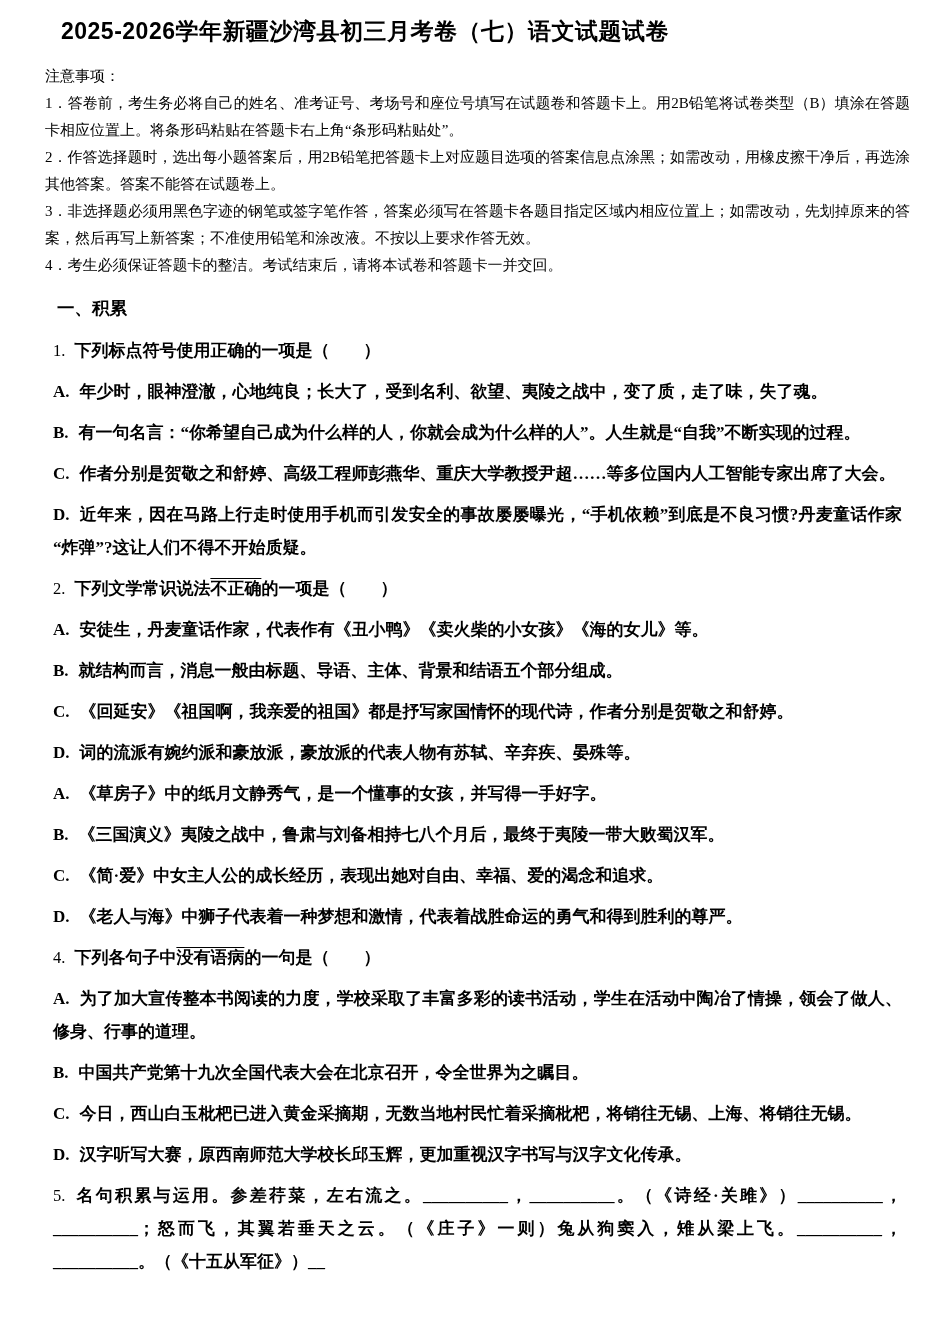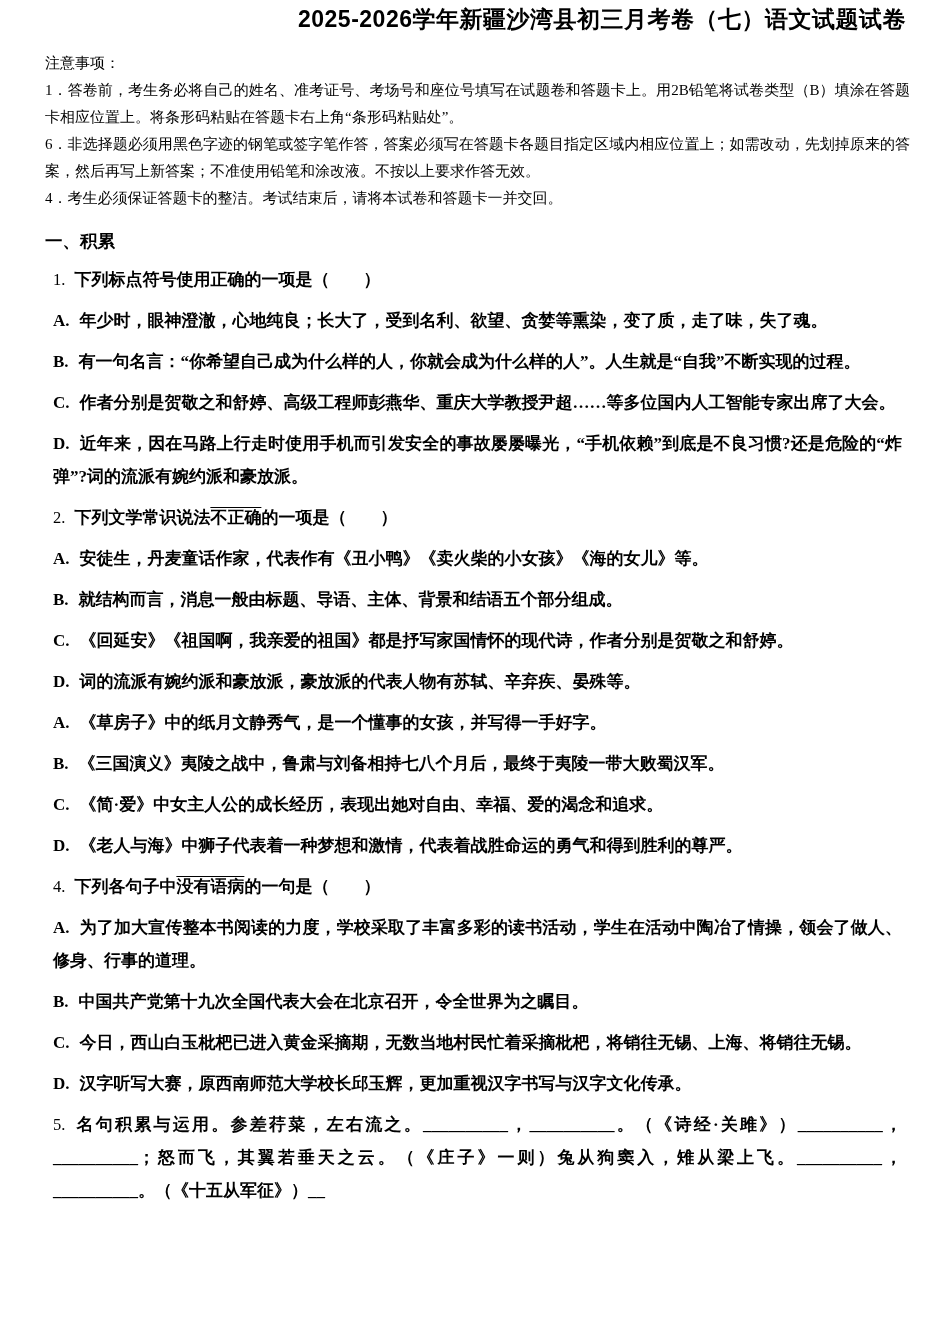--- a/index.html
+++ b/index.html
@@ -14,37 +14,37 @@
     overflow: hidden;
     font-family: "Liberation Serif", "DejaVu Serif", serif;
   }
   .page {
     box-sizing: border-box;
     width: 950px;
     height: 1344px;
     padding: 0 40px 0 45px;
   }
   .title {
-    margin: 4px;
-    text-align: right;
+    margin: 16px;
+    text-align: left;
     font-family: "Liberation Sans", "DejaVu Sans", sans-serif;
     font-size: 23px;
     font-weight: 700;
     letter-spacing: 0.5px;
   }
   .notice {
     margin-top: 15px;
     font-size: 15px;
     line-height: 27px;
     text-align: justify;
   }
   .notice p { margin: 0; }
   .section { margin-top: 15px; }
   .section-heading {
-    margin: 0;
+    margin: 12px;
     font-family: "Liberation Sans", "DejaVu Sans", sans-serif;
     font-size: 17.5px;
     font-weight: 700;
     line-height: 28px;
   }
   .stem, .option {
     margin: 8px;
     font-size: 17px;
     font-weight: 700;
     line-height: 33px;
@@ -61,32 +61,33 @@
 </head>
 <body>
 
 <div class="page">
 
   <h1 class="title">2025-2026学年新疆沙湾县初三月考卷（七）语文试题试卷</h1>
 
   <div class="notice">
     <p>注意事项：</p>
     <p>1．答卷前，考生务必将自己的姓名、准考证号、考场号和座位号填写在试题卷和答题卡上。用2B铅笔将试卷类型（B）填涂在答题卡相应位置上。将条形码粘贴在答题卡右上角“条形码粘贴处”。</p>
-    <p>6．非选择题必须用黑色字迹的钢笔或签字笔作答，答案必须写在答题卡各题目指定区域内相应位置上；如需改动，先划掉原来的答案，然后再写上新答案；不准使用铅笔和涂改液。不按以上要求作答无效。</p>
+    <p>2．作答选择题时，选出每小题答案后，用2B铅笔把答题卡上对应题目选项的答案信息点涂黑；如需改动，用橡皮擦干净后，再选涂其他答案。答案不能答在试题卷上。</p>
+    <p>3．非选择题必须用黑色字迹的钢笔或签字笔作答，答案必须写在答题卡各题目指定区域内相应位置上；如需改动，先划掉原来的答案，然后再写上新答案；不准使用铅笔和涂改液。不按以上要求作答无效。</p>
     <p>4．考生必须保证答题卡的整洁。考试结束后，请将本试卷和答题卡一并交回。</p>
   </div>
 
   <div class="section">
     <p class="section-heading">一、积累</p>
 
     <p class="stem"><span class="qnum">1.</span><span>下列标点符号使用正确的一项是（　　）</span><span class="emph"></span><span></span></p>
-    <p class="option"><span class="opt-label">A.</span><span>年少时，眼神澄澈，心地纯良；长大了，受到名利、欲望、贪婪等熏染，变了质，走了味，失了魂。</span></p>
+    <p class="option"><span class="opt-label">A.</span><span>年少时，眼神澄澈，心地纯良；长大了，受到名利、欲望、夷陵之战中，变了质，走了味，失了魂。</span></p>
     <p class="option"><span class="opt-label">B.</span><span>有一句名言：“你希望自己成为什么样的人，你就会成为什么样的人”。人生就是“自我”不断实现的过程。</span></p>
     <p class="option"><span class="opt-label">C.</span><span>作者分别是贺敬之和舒婷、高级工程师彭燕华、重庆大学教授尹超……等多位国内人工智能专家出席了大会。</span></p>
-    <p class="option"><span class="opt-label">D.</span><span>近年来，因在马路上行走时使用手机而引发安全的事故屡屡曝光，“手机依赖”到底是不良习惯?还是危险的“炸弹”?词的流派有婉约派和豪放派。</span></p>
+    <p class="option"><span class="opt-label">D.</span><span>近年来，因在马路上行走时使用手机而引发安全的事故屡屡曝光，“手机依赖”到底是不良习惯?丹麦童话作家“炸弹”?这让人们不得不开始质疑。</span></p>
 
     <p class="stem"><span class="qnum">2.</span><span>下列文学常识说法</span><span class="emph">不正确</span><span>的一项是（　　）</span></p>
     <p class="option"><span class="opt-label">A.</span><span>安徒生，丹麦童话作家，代表作有《丑小鸭》《卖火柴的小女孩》《海的女儿》等。</span></p>
     <p class="option"><span class="opt-label">B.</span><span>就结构而言，消息一般由标题、导语、主体、背景和结语五个部分组成。</span></p>
     <p class="option"><span class="opt-label">C.</span><span>《回延安》《祖国啊，我亲爱的祖国》都是抒写家国情怀的现代诗，作者分别是贺敬之和舒婷。</span></p>
     <p class="option"><span class="opt-label">D.</span><span>词的流派有婉约派和豪放派，豪放派的代表人物有苏轼、辛弃疾、晏殊等。</span></p>
 
     <p class="option"><span class="opt-label">A.</span><span>《草房子》中的纸月文静秀气，是一个懂事的女孩，并写得一手好字。</span></p>
     <p class="option"><span class="opt-label">B.</span><span>《三国演义》夷陵之战中，鲁肃与刘备相持七八个月后，最终于夷陵一带大败蜀汉军。</span></p>
     <p class="option"><span class="opt-label">C.</span><span>《简·爱》中女主人公的成长经历，表现出她对自由、幸福、爱的渴念和追求。</span></p>

